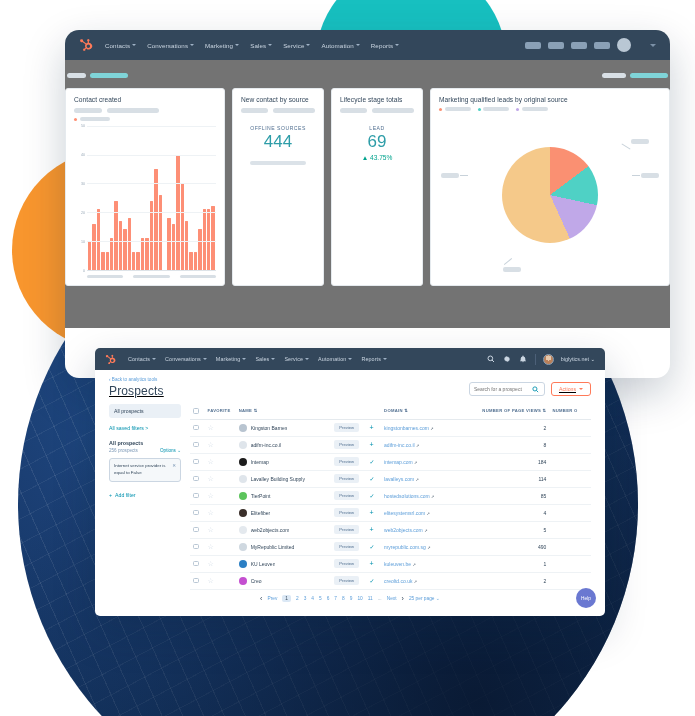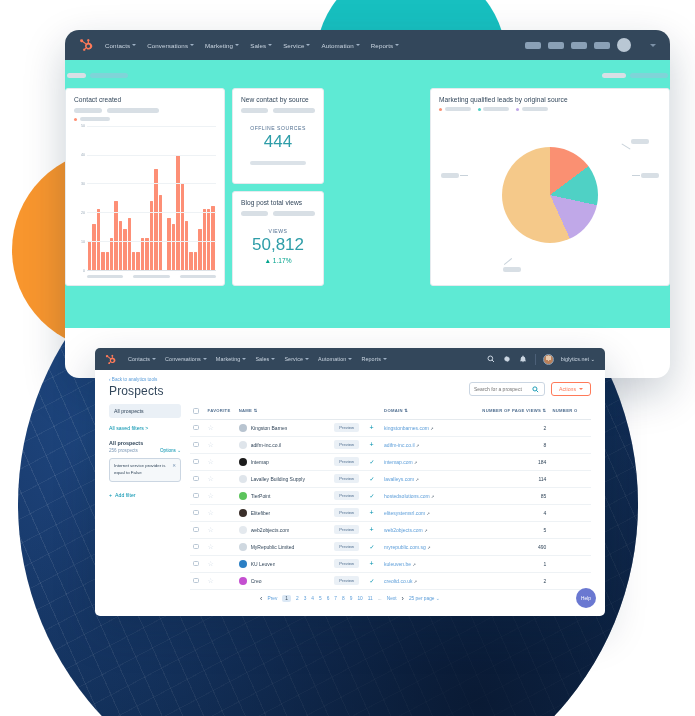--- a/index.html
+++ b/index.html
@@ -66,21 +66,21 @@
   .dash-header { height: 42px; display: flex; align-items: center; padding: 0 24px; background:#fff; }
   .dash-title { font-size: 15px; color: #2e9da8; font-weight: 400; letter-spacing: .1px; }
   .dash-title-caret { display:inline-block; width:0;height:0;border-left:4px solid transparent;border-right:4px solid transparent;border-top:5px solid #2e9da8; margin-left: 6px; vertical-align: middle;}
   .hdr-actions { margin-left: auto; display: flex; align-items: center; gap: 6px; }
   .btn-ghost { border: 1px solid #f5836a; border-radius: 3px; height: 17px; display: flex; align-items: center; justify-content: center; padding: 0 7px; }
   .btn-ghost .ph { height: 4px; border-radius: 2px; background: #f6a893; }
   .btn-primary { background: #ff7a59; color: #fff; border-radius: 3px; height: 17px; padding: 0 9px;
     display: flex; align-items: center; font-size: 6.6px; font-weight: 700; }
 
   
-  .dash-body { background: #5eead4; padding: 9px 0 0; height: 268px; }
+  .dash-body { background: #737373; padding: 9px 0 0; height: 268px; }
   .filter-row { display: flex; align-items: center; height: 13px; margin-bottom: 6px; padding: 0 2px;}
   .ph-grey { height: 5px; border-radius: 2.5px; background: #d8dfe5; }
   .ph-teal { height: 5px; border-radius: 2.5px; background: #7fd4d8; }
   .filter-right { margin-left: auto; display: flex; gap: 4px; }
   .filter-left { display: flex; gap: 4px; }
 
   .cards { display: flex; gap: 7px; height: 198px; }
   .card { background: #fff; border: 1px solid #e5eaee; border-radius: 3px; padding: 7px 8px; }
   .card-title { font-size: 6.6px; color: #33475b; font-weight: 400; letter-spacing: .05px; }
   .card-subbars { display: flex; gap: 5px; margin-top: 5px; }
@@ -116,21 +116,21 @@
   .pie-legend .li { display: flex; align-items: center; gap: 2.5px; }
   .pie-area { flex: 1; position: relative; display: flex; align-items: center; justify-content: center; }
   .pie { width: 96px; height: 96px; border-radius: 50%; }
   .pie-cb { position: absolute; height: 5px; border-radius: 2px; background: #d8dfe5; }
   .leader { position: absolute; background: #c8d2da; height: 1px; }
 
   
   .pros-head { padding: 7px 14px 0; }
   .crumb { font-size: 4.6px; color: #5b9dd9; }
   .pros-title { font-size: 12px; color: #33475b; font-weight: 400; margin-top: 2px; letter-spacing: .15px;}
-  .pros-head-row { display: flex; align-items: flex-start; }
+  .pros-head-row { display: flex; align-items: flex-start; text-decoration: underline; }
   .pros-head-actions { margin-left: auto; display: flex; align-items: center; gap: 6px; padding-bottom: 2px; }
   .search-box { width: 76px; height: 14px; border: 1px solid #cbd6e2; border-radius: 3px;
     display: flex; align-items: center; padding: 0 4px; background: #fff; }
   .search-box input { border: 0; outline: 0; font-size: 5px; color: #7c98b6; width: 100%; font-family: inherit; background: transparent;}
   .btn-actions { border: 1px solid #ff7a59; color: #ff7a59; border-radius: 3px; height: 14px;
     display: flex; align-items: center; padding: 0 7px; font-size: 5.2px; gap: 3px; }
 
   .pros-body { display: flex; padding: 6px 14px 0; gap: 9px; height: 192px; }
   .side { width: 72px; }
   .side-pill { background: #eaf0f6; border-radius: 3px; height: 14px; display: flex; align-items: center;
@@ -312,33 +312,33 @@
           <div class="card kpi-card">
             <div class="card-title">New contact by source</div>
             <div class="card-subbars">
               <i class="ph-grey" style="width:28px"></i>
               <i class="ph-grey" style="width:44px"></i>
             </div>
             <div class="kpi-label">OFFLINE SOURCES</div>
             <div class="kpi-value">444</div>
             <div class="kpi-ph"></div>
           </div>
+        </div>
+
+        <div class="col-c">
           <div class="card kpi-card">
-            <div class="card-title">Blog post total views</div>
+            <div class="card-title">Lifecycle stage totals</div>
             <div class="card-subbars">
               <i class="ph-grey" style="width:28px"></i>
               <i class="ph-grey" style="width:44px"></i>
             </div>
-            <div class="kpi-label">VIEWS</div>
-            <div class="kpi-value">50,812</div>
-            <div class="kpi-delta delta-up">▲ <span>1.17%</span></div>
-          </div>
-        </div>
-
-        <div class="col-c">
+            <div class="kpi-label">LEAD</div>
+            <div class="kpi-value">69</div>
+            <div class="kpi-delta delta-up">▲ <span>43.75%</span></div>
+          </div>
         </div>
 
         <div class="card col-d pie-card">
           <div class="card-title">Marketing qualified leads by original source</div>
           <div class="pie-legend">
             <span class="li">
                 <i class="dot" style="background:#fa9072"></i>
                 <i class="ph-grey" style="width:26px;height:4px"></i>
               </span>
             <span class="li">

